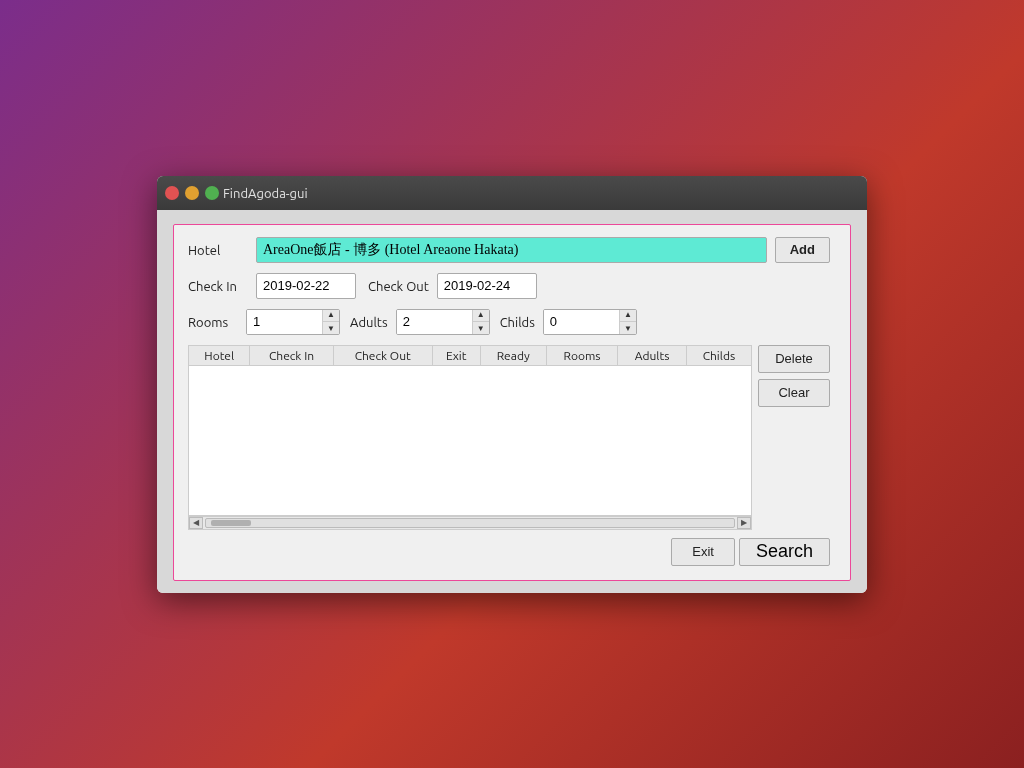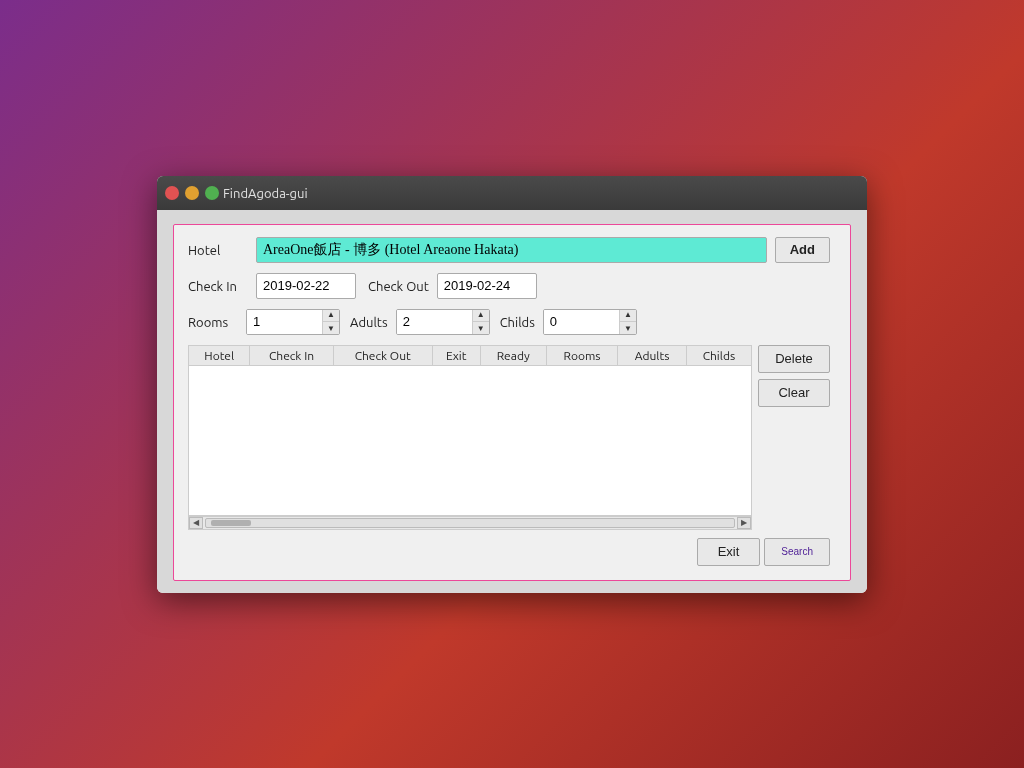--- a/index.html
+++ b/index.html
@@ -284,22 +284,22 @@
       margin-left: auto;
       margin-right: 4px;
     }
 
     .search-btn {
       height: 28px;
       padding: 0 16px;
       background: #e8e8e8;
       border: 1px solid #aaa;
       border-radius: 2px;
-      font-size: 10px;
-      color: #4c1d95;
+      font-size: 18px;
+      color: #000000;
       cursor: default;
       text-align: center;
     }
 
     .status-bar {
       padding: 4px 8px;
       font-size: 12px;
       color: #222;
       background: #d8d8d8;
       border-top: 1px solid #c0c0c0;

